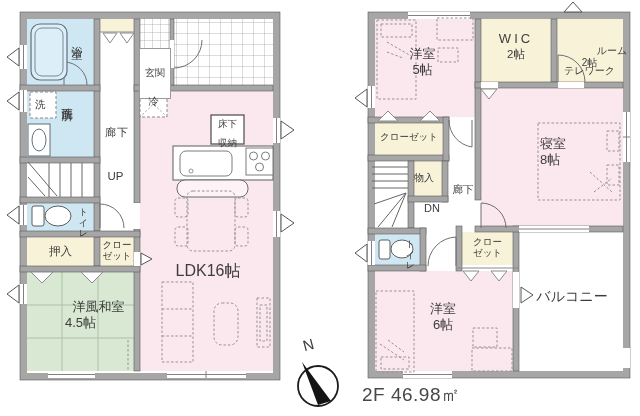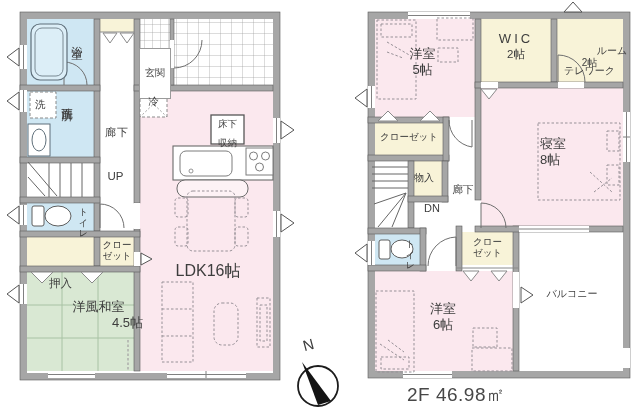--- a/index.html
+++ b/index.html
@@ -297,42 +297,42 @@
 <div class="lbl vtext" style="left:71px;top:37px;font-size:11.5px;letter-spacing:2px;">浴室</div>
 <div class="lbl" style="left:35px;top:99px;font-size:10.5px;">洗</div>
 <div class="lbl vtext" style="left:61px;top:99px;font-size:11.5px;letter-spacing:1px;">洗面所</div>
 <div class="lbl ctr" style="left:100px;top:127px;width:34px;font-size:11px;letter-spacing:1px;">廊下</div>
 <div class="lbl ctr boxed" style="left:139px;top:48px;width:30px;font-size:10px;">玄関</div>
 <div class="lbl ctr" style="left:99px;top:170px;width:33px;font-size:11.5px;">UP</div>
 <div class="lbl ctr" style="left:140px;top:96px;width:27px;font-size:10.5px;">冷</div>
 <div class="lbl ctr" style="left:211px;top:119px;width:33px;font-size:9.5px;">床下</div>
 <div class="lbl ctr" style="left:211px;top:130px;width:33px;font-size:9.5px;margin-top:8px;">収納</div>
 <div class="lbl vtext" style="left:78px;top:202px;font-size:9px;">トイレ</div>
-<div class="lbl ctr" style="left:27px;top:245px;width:67px;font-size:11.5px;margin-top:32px;">押入</div>
+<div class="lbl ctr" style="left:27px;top:245px;width:67px;font-size:11.5px;">押入</div>
 <div class="lbl ctr" style="left:100px;top:240px;width:34px;font-size:9.5px;">クロー</div>
 <div class="lbl ctr" style="left:100px;top:251px;width:34px;font-size:9.5px;">ゼット</div>
 <div class="lbl ctr" style="left:27px;top:300px;width:107px;font-size:13px;padding-left:18px;">洋風和室</div>
-<div class="lbl ctr" style="left:27px;top:316px;width:107px;font-size:13px;padding-left:47px;">4.5帖</div>
+<div class="lbl ctr" style="left:27px;top:316px;width:107px;font-size:13px;">4.5帖</div>
 <div class="lbl ctr" style="left:163px;top:263px;width:90px;font-size:16px;">LDK16帖</div>
 
 <div class="lbl ctr" style="left:395px;top:47px;width:55px;font-size:13px;">洋室</div>
 <div class="lbl ctr" style="left:395px;top:63px;width:55px;font-size:13px;">5帖</div>
 <div class="lbl ctr" style="left:481px;top:32px;width:70px;font-size:13px;letter-spacing:3px;">WIC</div>
 <div class="lbl ctr" style="left:481px;top:48px;width:70px;font-size:11.5px;">2帖</div>
 <div class="lbl ctr" style="left:556px;top:34px;width:67px;font-size:10px;margin-top:32px;">テレワーク</div>
 <div class="lbl ctr" style="left:556px;top:46px;width:80px;font-size:10px;margin-left:16px;">ルーム</div>
 <div class="lbl ctr" style="left:556px;top:58px;width:67px;font-size:10px;">2帖</div>
 <div class="lbl ctr" style="left:376px;top:132px;width:66px;font-size:9.5px;">クローゼット</div>
 <div class="lbl ctr" style="left:414px;top:173px;width:16px;font-size:10px;">物入</div>
 <div class="lbl ctr" style="left:447px;top:184px;width:32px;font-size:10.5px;">廊下</div>
 <div class="lbl ctr" style="left:418px;top:203px;width:28px;font-size:11px;">DN</div>
 <div class="lbl" style="left:540px;top:137px;font-size:13px;">寝室</div>
 <div class="lbl" style="left:540px;top:153px;font-size:13px;">8帖</div>
 <div class="lbl vtext" style="left:405px;top:234px;font-size:9px;">トイレ</div>
 <div class="lbl ctr" style="left:462px;top:237px;width:51px;font-size:9.5px;">クロー</div>
 <div class="lbl ctr" style="left:462px;top:248px;width:51px;font-size:9.5px;">ゼット</div>
 <div class="lbl ctr" style="left:415px;top:302px;width:56px;font-size:13px;">洋室</div>
 <div class="lbl ctr" style="left:415px;top:318px;width:56px;font-size:13px;">6帖</div>
-<div class="lbl ctr" style="left:532px;top:289px;width:80px;font-size:10px;">バルコニー</div>
-<div class="lbl area" style="left:362px;top:385px;margin-left:45px;">2F 46.98㎡</div>
+<div class="lbl ctr" style="left:532px;top:289px;width:80px;font-size:14px;">バルコニー</div>
+<div class="lbl area" style="left:362px;top:385px;">2F 46.98㎡</div>
 
 <div class="lbl" style="left:303px;top:337px;font-size:15px;transform:rotate(-15deg);">N</div>
 </div>
 
 </body></html>

